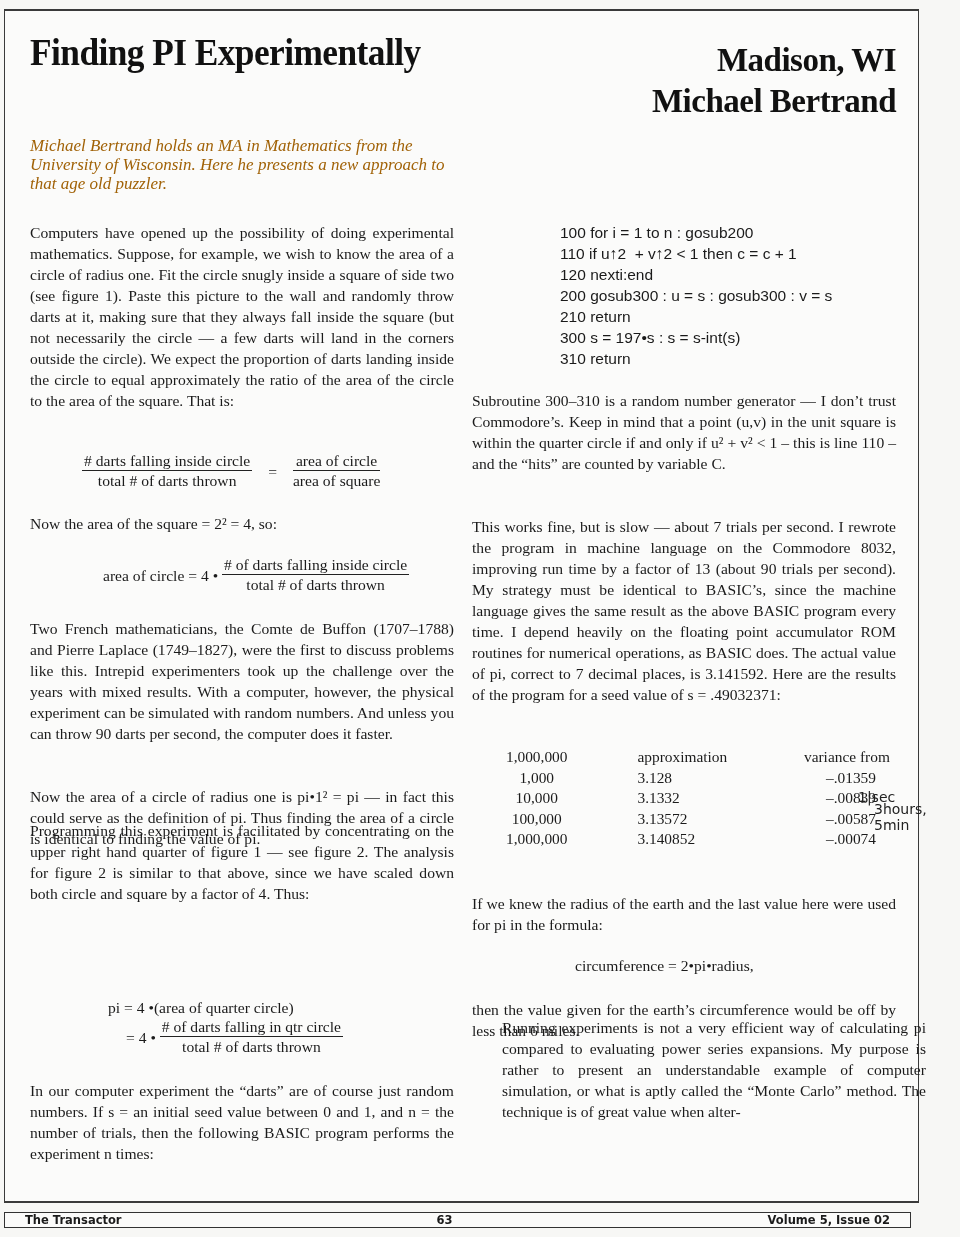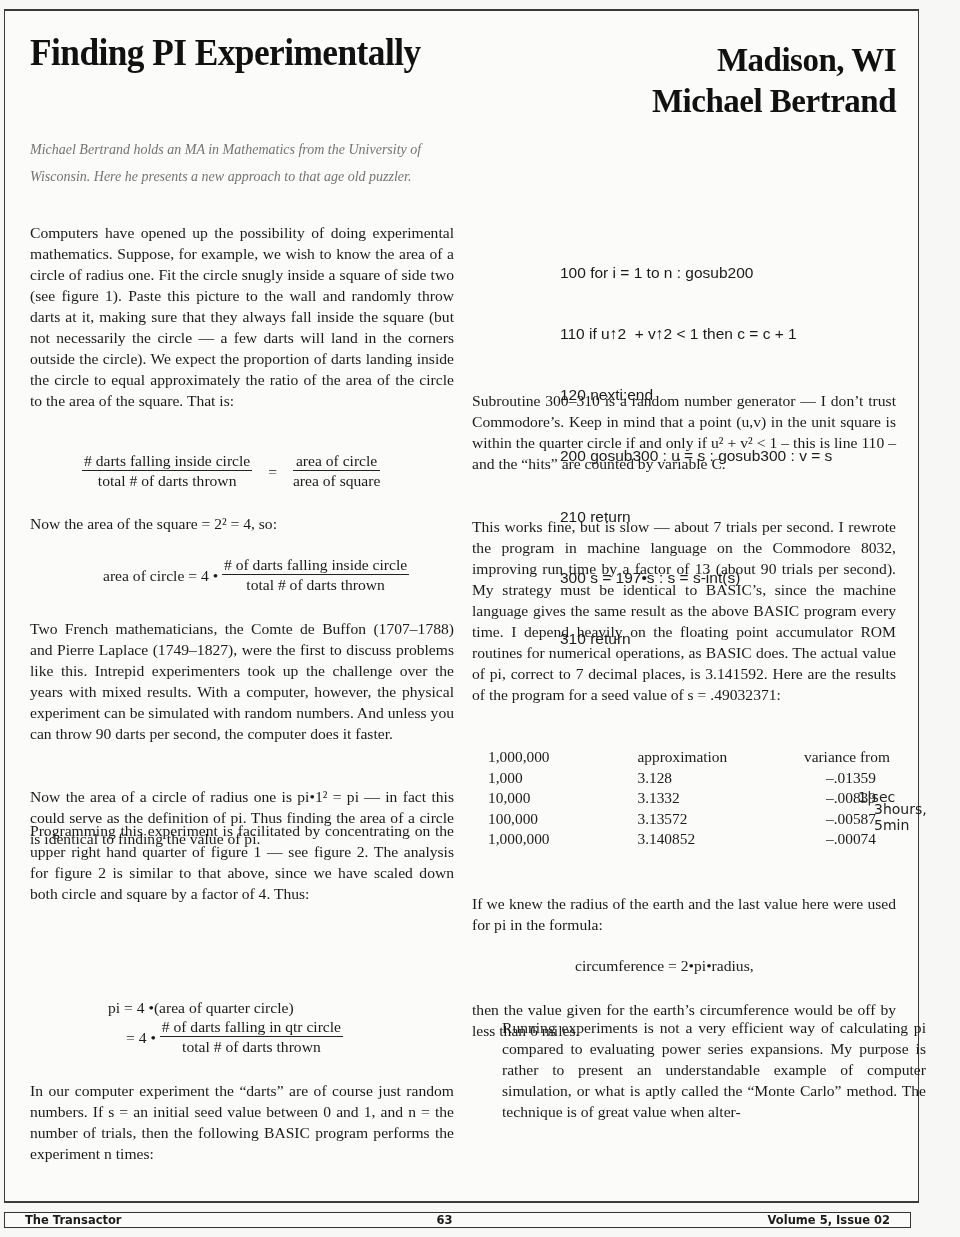--- a/index.html
+++ b/index.html
@@ -15,38 +15,38 @@
     position: absolute; left: 30px; top: 30px; margin: 0;
     font-family: "Liberation Serif", serif; font-weight: bold; font-size: 38px; letter-spacing: -0.6px;
     transform: scaleX(0.93); transform-origin: left top; color: #111;
   }
   .byline {
     position: absolute; right: 64px; top: 40px; text-align: right;
     font-family: "Liberation Serif", serif; font-weight: bold; font-size: 33px; line-height: 41px; letter-spacing: -0.5px; color: #111;
   }
   .intro {
     position: absolute; left: 30px; top: 136px; width: 430px;
-    font-style: italic; font-size: 14px; line-height: 27px; color: #737373;
+    font-style: italic; font-size: 17px; line-height: 19px; color: #a16207;
   }
   .col { position: absolute; font-size: 15.6px; line-height: 21px; text-align: justify; }
   .col p { margin: 0; }
   .left { left: 30px; width: 424px; }
   .right { left: 472px; width: 424px; }
   .frac { display: inline-block; vertical-align: middle; text-align: center; }
   .frac .num { display: block; border-bottom: 1.3px solid #222; padding: 0 2px; line-height: 18px; }
   .frac .den { display: block; line-height: 20px; }
   .eq { position: absolute; font-size: 15.6px; white-space: nowrap; }
   .code {
     position: absolute; left: 560px; top: 222px;
     font-family: "Liberation Sans", sans-serif; font-size: 15.5px; line-height: 21px; color: #1a1a1a;
   }
-  .code div { white-space: pre; margin-top: 40px; }
+  .code div { white-space: pre; }
   table.results { position: absolute; left: 488px; top: 747px; border-collapse: collapse; font-size: 15.4px; }
   table.results td { padding: 0; line-height: 20.6px; vertical-align: top; }
-  .c1 { width: 100px; text-align: left; }
+  .c1 { width: 100px; text-align: center; }
   .c2 { width: 172px; text-align: left; padding-left: 52px !important; }
   .c3 { width: 140px; text-align: left; }
   .hand {
     position: absolute; font-family: "DejaVu Sans", sans-serif; font-size: 14px; color: #222;
   }
   .footer {
     position: absolute; left: 4px; top: 1212px; width: 907px; height: 16px;
     border: 1.5px solid #333; display: flex; align-items: center; justify-content: space-between;
     font-family: "DejaVu Sans", sans-serif; font-weight: bold; font-size: 11.5px; padding: 0 20px; box-sizing: border-box; background: #fbfbfa;
   }

